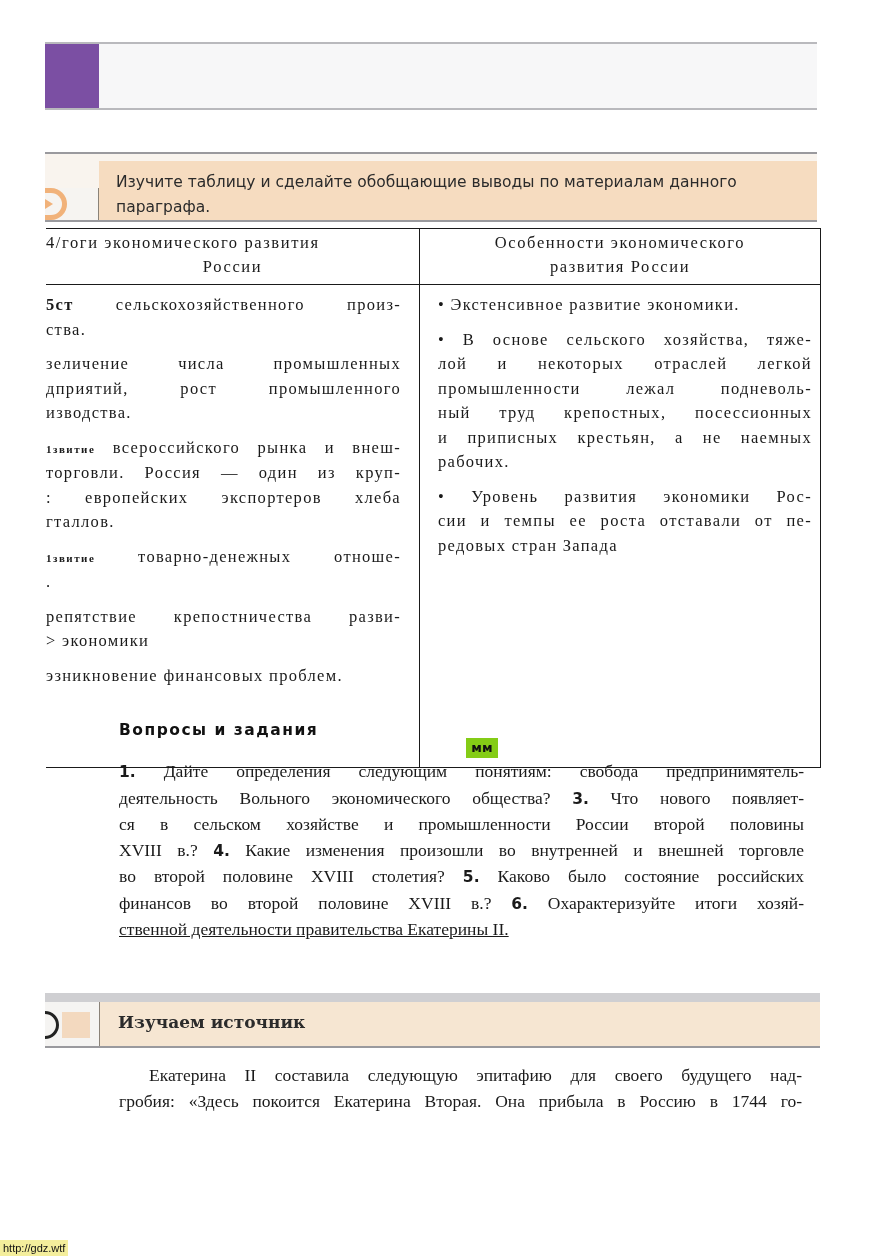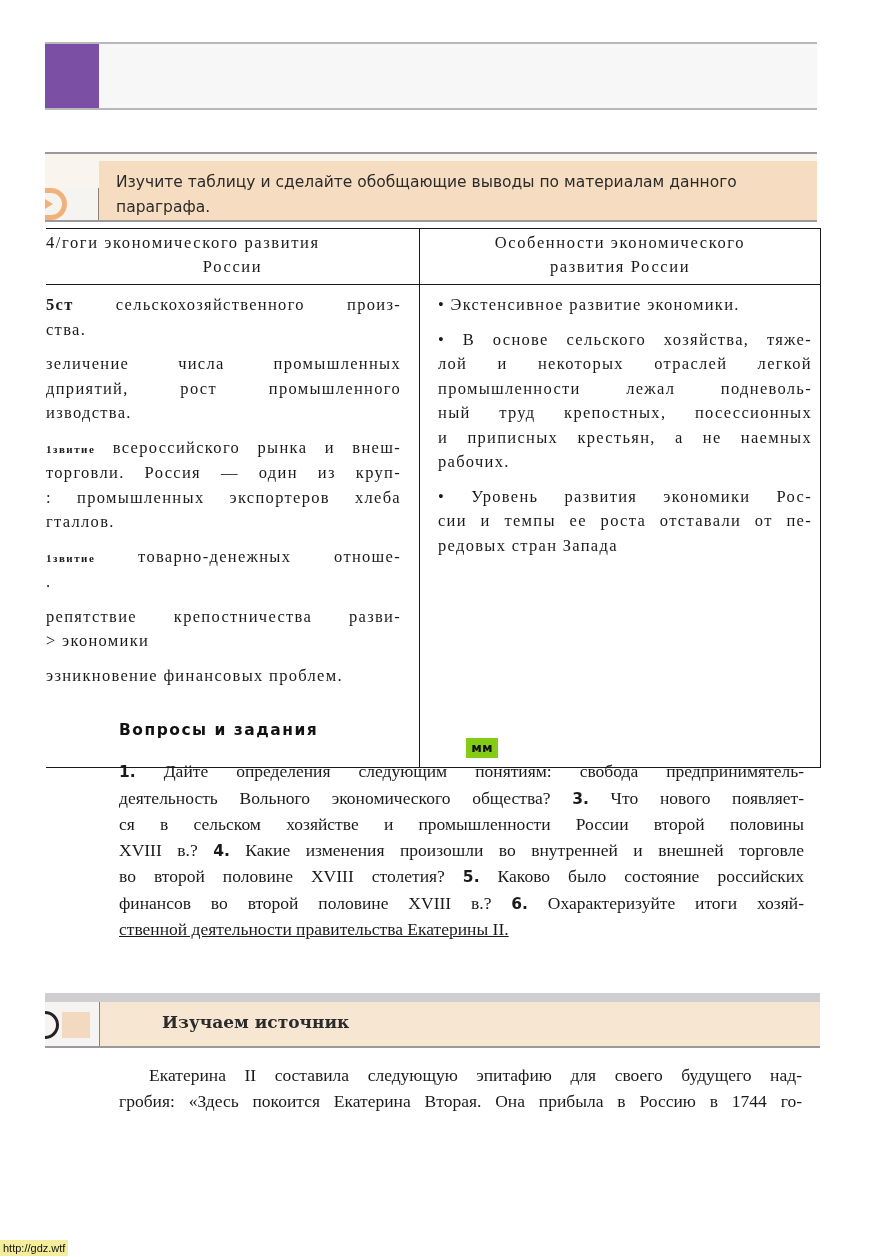--- a/index.html
+++ b/index.html
@@ -99,21 +99,21 @@
   }
   .source-icon {
     position: absolute; left: -14px; top: 9px; width: 28px; height: 28px;
     border: 3px solid #222; border-radius: 50%;
   }
   .source-icon-fill {
     position: absolute; left: 17px; top: 10px; width: 28px; height: 26px; background: #f3d9bf;
   }
   .source-title {
     padding: 19px 0 0 18px;
-    font-family: "DejaVu Serif", serif; font-weight: bold; font-size: 17px; color: #2b2b2b; margin-left: 44px;
+    font-family: "DejaVu Serif", serif; font-weight: bold; font-size: 17px; color: #2b2b2b;
   }
 
   .source-text {
     position: absolute; left: 119px; top: 1063px; width: 683px;
     font-family: "Liberation Serif", serif; font-size: 17.5px; line-height: 25.5px; color: #1a1a1a;
   }
   .source-text .line { display: block; white-space: nowrap; text-align: justify; text-align-last: justify; }
   .source-text .indent { padding-left: 30px; }
 
   .watermark {
@@ -154,21 +154,21 @@
       <span class="line last">ства.</span>
     </div>
     <div class="cell-item">
       <span class="line">зеличение  числа  промышленных</span>
       <span class="line">дприятий,  рост  промышленного</span>
       <span class="line last">изводства.</span>
     </div>
     <div class="cell-item">
       <span class="line"><span class="tiny-bold">1звитие</span><span> всероссийского рынка и внеш-</span></span>
       <span class="line"> торговли. Россия — один из круп-</span>
-      <span class="line">: промышленных экспортеров хлеба</span>
+      <span class="line">: европейских экспортеров хлеба</span>
       <span class="line last">гталлов.</span>
     </div>
     <div class="cell-item">
       <span class="line"><span class="tiny-bold">1звитие</span><span> товарно-денежных отноше-</span></span>
       <span class="line last"> .</span>
     </div>
     <div class="cell-item">
       <span class="line">репятствие крепостничества разви-</span>
       <span class="line last">&gt;  экономики</span>
     </div>

